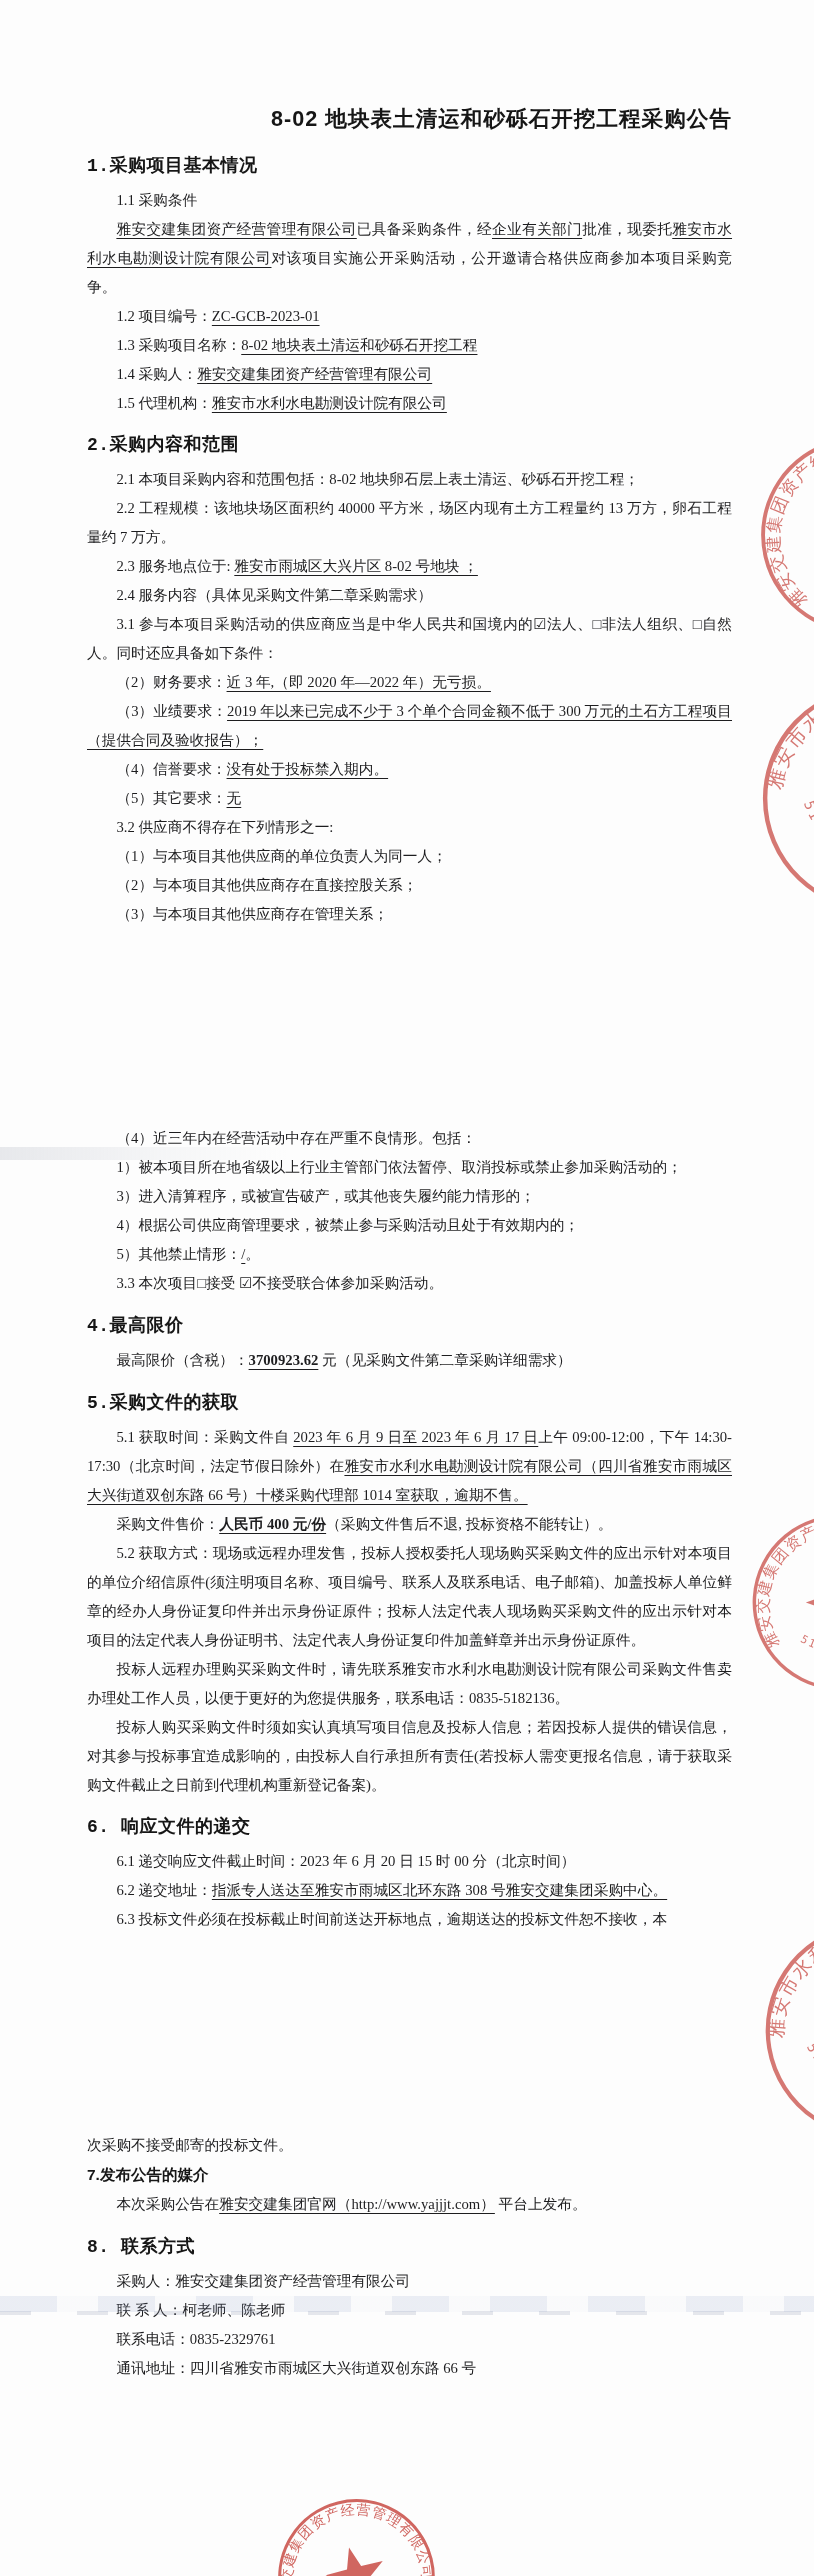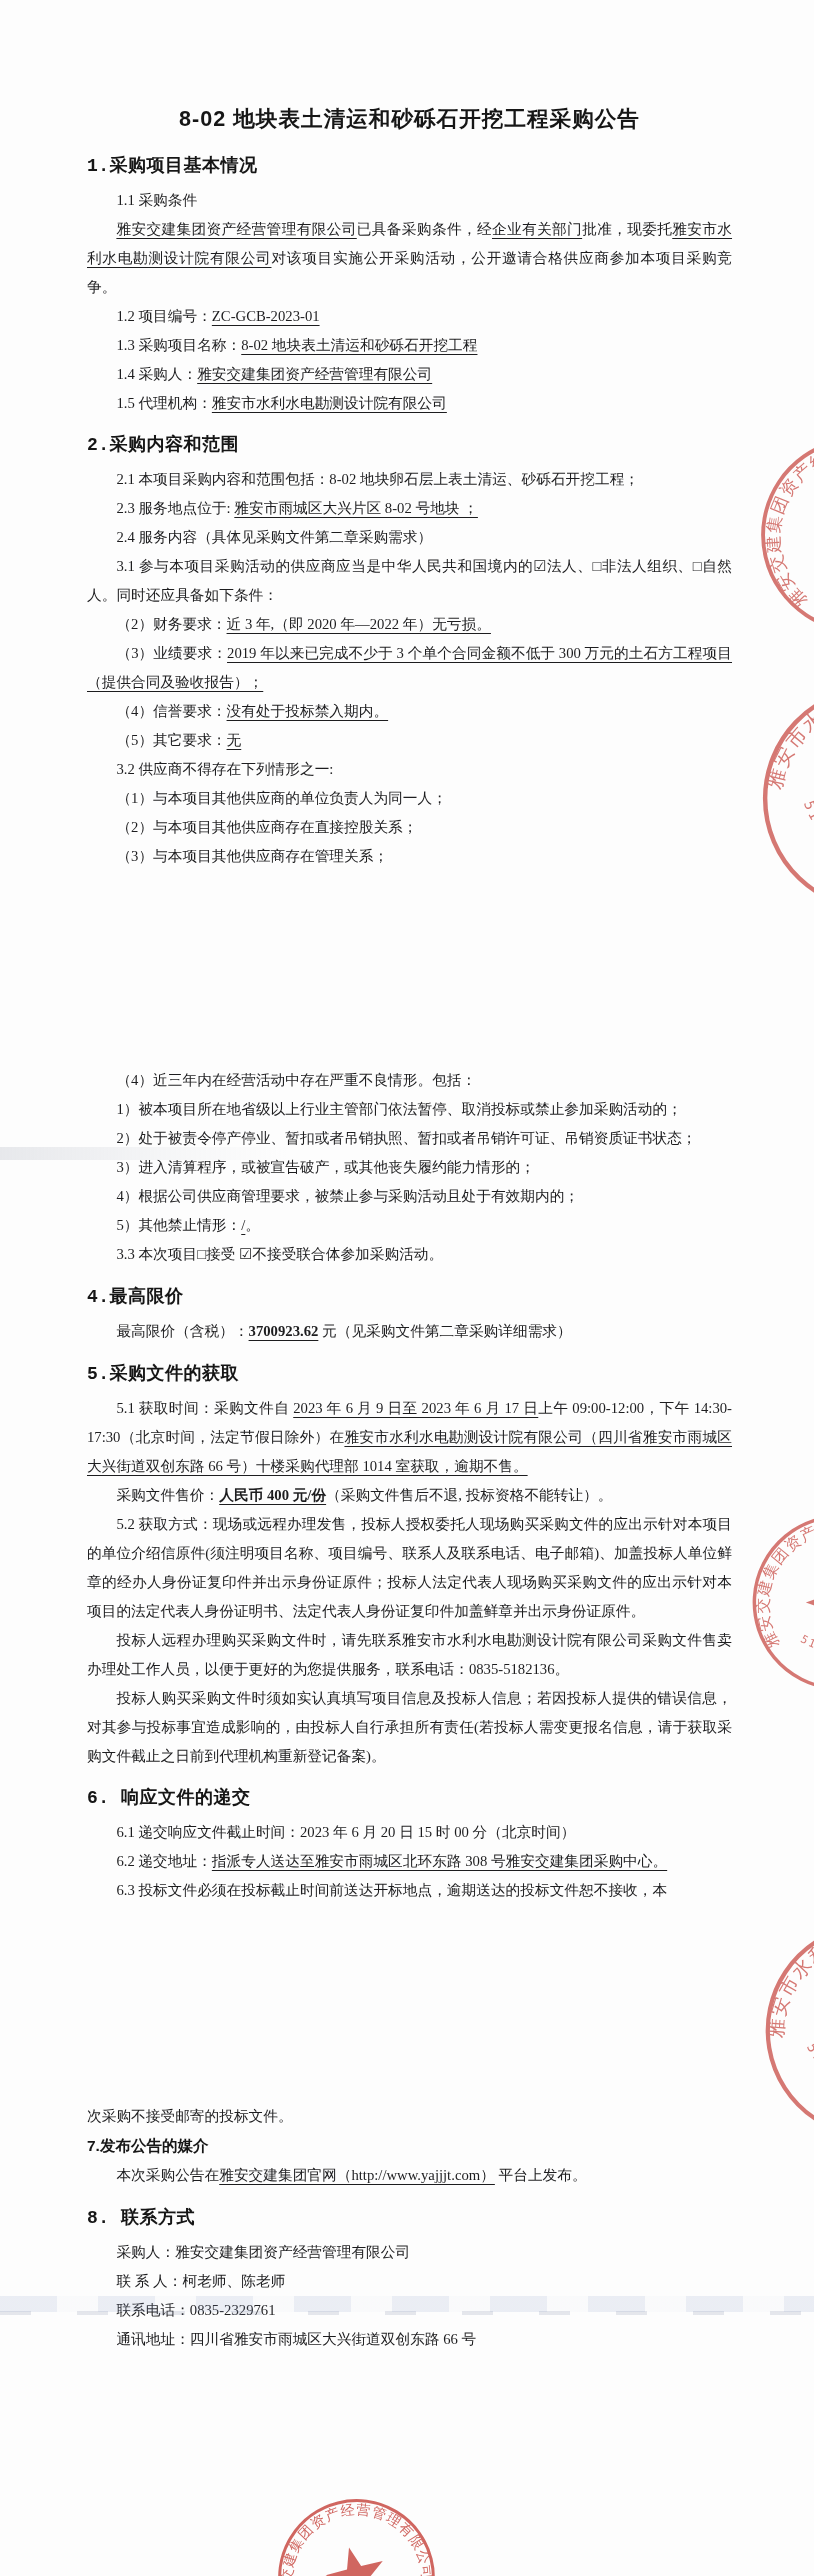--- a/index.html
+++ b/index.html
@@ -5,21 +5,21 @@
   html,body{margin:0;padding:0}
   body{
     width:815px;height:3462px;position:relative;overflow:hidden;
     background:#fdfdfd;color:#1d1d1f;
     font-family:"Liberation Serif","DejaVu Serif",serif;
   }
   .page-content{position:absolute;left:87px;top:102px;width:645px}
   .blk{font-size:14.7px;line-height:29px;text-align:justify;text-indent:2em;margin:0}
   .title{
     font-family:"Liberation Sans","DejaVu Sans",sans-serif;font-weight:bold;
-    font-size:21.6px;line-height:34px;text-align:center;text-indent:0;
+    font-size:21.6px;line-height:34px;text-align:right;text-indent:0;
     letter-spacing:1px;margin-bottom:17.5px;color:#161616;
   }
   .h1{
     font-family:Liberation Mono, monospace;font-weight:bold;
     font-size:18px;line-height:24px;text-indent:0;letter-spacing:0.5px;
     margin-top:15.5px;margin-bottom:8.2px;color:#161616;
   }
   .h2{
     font-family:"Liberation Sans","DejaVu Sans",sans-serif;font-weight:bold;
     font-size:15.5px;line-height:21.6px;text-indent:0;
@@ -91,35 +91,35 @@
     <div class="blk title"><span>8-02 地块表土清运和砂砾石开挖工程采购公告</span></div>
     <div class="blk h1"><span>1.采购项目基本情况</span></div>
     <div class="blk p"><span>1.1 采购条件</span></div>
     <div class="blk p"><span class="u">雅安交建集团资产经营管理有限公司</span><span>已具备采购条件，经</span><span class="u">企业有关部门</span><span>批准，现委托</span><span class="u">雅安市水利水电勘测设计院有限公司</span><span>对该项目实施公开采购活动，公开邀请合格供应商参加本项目采购竞争。</span></div>
     <div class="blk p"><span>1.2 项目编号：</span><span class="u">ZC-GCB-2023-01</span></div>
     <div class="blk p"><span>1.3 采购项目名称：</span><span class="u">8-02 地块表土清运和砂砾石开挖工程</span></div>
     <div class="blk p"><span>1.4 采购人：</span><span class="u">雅安交建集团资产经营管理有限公司</span></div>
     <div class="blk p"><span>1.5 代理机构：</span><span class="u">雅安市水利水电勘测设计院有限公司</span></div>
     <div class="blk h1"><span>2.采购内容和范围</span></div>
     <div class="blk p"><span>2.1 本项目采购内容和范围包括：8-02 地块卵石层上表土清运、砂砾石开挖工程；</span></div>
+    <div class="blk p"><span>2.2 工程规模：该地块场区面积约 40000 平方米，场区内现有土方工程量约 13 万方，卵石工程量约 7 万方。</span></div>
     <div class="blk p"><span>2.3 服务地点位于: </span><span class="u">雅安市雨城区大兴片区 8-02 号地块 ；</span></div>
     <div class="blk p"><span>2.4 服务内容（具体见采购文件第二章采购需求）</span></div>
     <div class="blk p"><span>3.1 参与本项目采购活动的供应商应当是中华人民共和国境内的☑法人、□非法人组织、□自然人。同时还应具备如下条件：</span></div>
     <div class="blk p"><span>（2）财务要求：</span><span class="u">近 3 年,（即 2020 年—2022 年）无亏损。</span></div>
     <div class="blk p"><span>（3）业绩要求：</span><span class="u">2019 年以来已完成不少于 3 个单个合同金额不低于 300 万元的土石方工程项目（提供合同及验收报告）；</span></div>
     <div class="blk p"><span>（4）信誉要求：</span><span class="u">没有处于投标禁入期内。</span></div>
     <div class="blk p"><span>（5）其它要求：</span><span class="u">无</span></div>
     <div class="blk p"><span>3.2 供应商不得存在下列情形之一:</span></div>
     <div class="blk p"><span>（1）与本项目其他供应商的单位负责人为同一人；</span></div>
     <div class="blk p"><span>（2）与本项目其他供应商存在直接控股关系；</span></div>
     <div class="blk p"><span>（3）与本项目其他供应商存在管理关系；</span></div>
     <div class="blk spacer" style="height: 195px;"></div>
     <div class="blk p"><span>（4）近三年内在经营活动中存在严重不良情形。包括：</span></div>
     <div class="blk p"><span>1）被本项目所在地省级以上行业主管部门依法暂停、取消投标或禁止参加采购活动的；</span></div>
-    <div class="blk p"><span>2）处于被责令停产停业、暂扣或者吊销执照、暂扣或者吊销许可证、吊销资质证书状态；</span></div>
     <div class="blk p"><span>3）进入清算程序，或被宣告破产，或其他丧失履约能力情形的；</span></div>
     <div class="blk p"><span>4）根据公司供应商管理要求，被禁止参与采购活动且处于有效期内的；</span></div>
     <div class="blk p"><span>5）其他禁止情形：</span><span class="u">/</span><span>。</span></div>
     <div class="blk p"><span>3.3 本次项目□接受 ☑不接受联合体参加采购活动。</span></div>
     <div class="blk h1"><span>4.最高限价</span></div>
     <div class="blk p"><span>最高限价（含税）：</span><span class="u b">3700923.62</span><span> 元（见采购文件第二章采购详细需求）</span></div>
     <div class="blk h1"><span>5.采购文件的获取</span></div>
     <div class="blk p"><span>5.1 获取时间：采购文件自 </span><span class="u">2023 年 6 月 9 日至 2023 年 6 月 17 日</span><span>上午 09:00-12:00，下午 14:30-17:30（北京时间，法定节假日除外）在</span><span class="u">雅安市水利水电勘测设计院有限公司（四川省雅安市雨城区大兴街道双创东路 66 号）十楼采购代理部 1014 室获取，逾期不售。</span></div>
     <div class="blk p"><span>采购文件售价：</span><span class="u b">人民币 400 元/份</span><span>（采购文件售后不退, 投标资格不能转让）。</span></div>
     <div class="blk p"><span>5.2 获取方式：现场或远程办理发售，投标人授权委托人现场购买采购文件的应出示针对本项目的单位介绍信原件(须注明项目名称、项目编号、联系人及联系电话、电子邮箱)、加盖投标人单位鲜章的经办人身份证复印件并出示身份证原件；投标人法定代表人现场购买采购文件的应出示针对本项目的法定代表人身份证明书、法定代表人身份证复印件加盖鲜章并出示身份证原件。</span></div>

